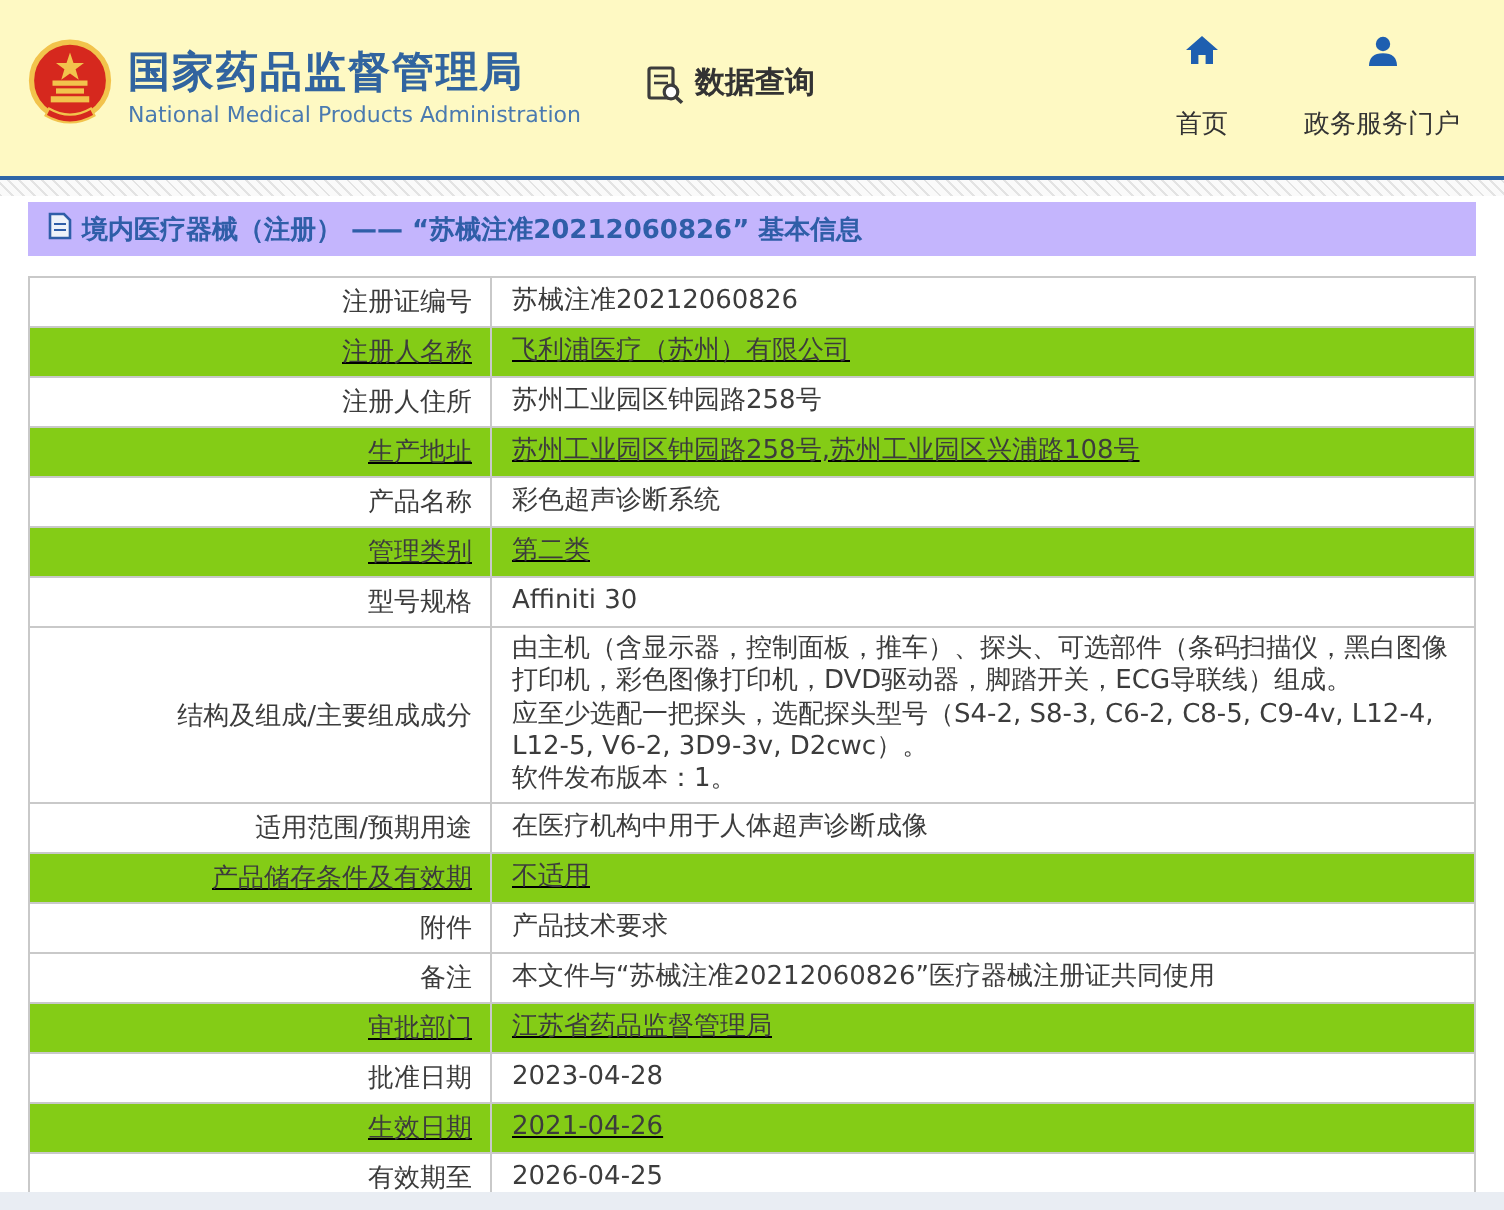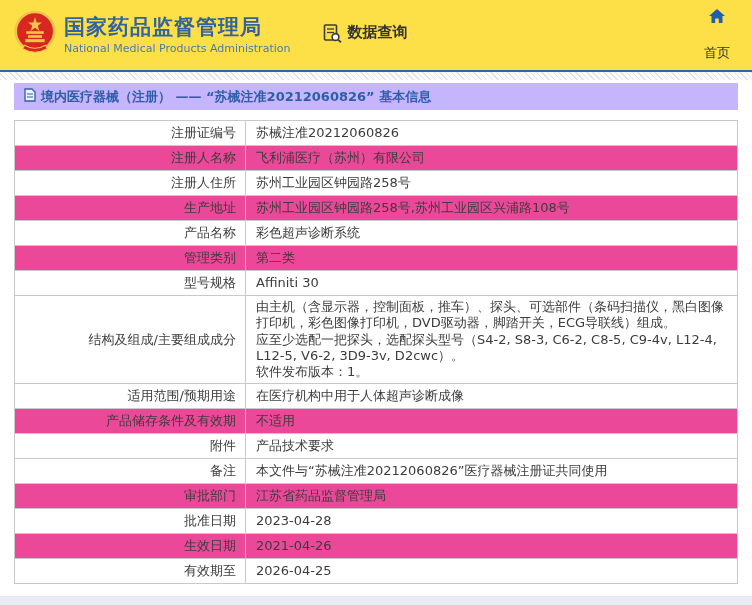--- a/index.html
+++ b/index.html
@@ -1,22 +1,22 @@
 <!DOCTYPE html>
 <html><head>
 <meta charset="utf-8">
 <style>
   * { box-sizing: border-box; margin: 0; padding: 0; }
   html,body { background:#fff; }
   body { font-family: "DejaVu Sans", "Liberation Sans", sans-serif; }
   .page { position:relative; width:752px; height:605px; background:#fff; overflow:hidden; }
 
   
-  .header { height:72px; display:flex; align-items:center; padding:0 10px 0 14px;
-            border-bottom:2px solid #2e66a7; background:#fde047; }
+  .header { height:90px; display:flex; align-items:center; padding:0 10px 0 14px;
+            border-bottom:2px solid #2e66a7; background:#fef9c3; }
   .brand { display:flex; align-items:center; }
   .emblem { width:42px; height:46px; flex:0 0 auto; }
   .brand-text { margin-left:8px; }
   .site-title { color:#31649f; font-size:21px; font-weight:bold; letter-spacing:1px; line-height:1.15; }
   .site-subtitle { color:#4a7ab0; font-size:11px; margin-top:2px; }
   .data-query { display:flex; align-items:flex-start; margin-left:32px; cursor:pointer; }
   .data-query svg { margin-right:4px; }
   .dq-label { color:#333; font-size:15px; font-weight:bold; }
   .top-nav { margin-left:auto; display:flex; align-items:center; gap:38px; padding-right:12px; }
   .nav-item { display:flex; flex-direction:column; align-items:center; cursor:pointer;gap:13px; }
@@ -35,21 +35,21 @@
   .breadcrumb-text { color:#2f5ea8; font-size:13px; font-weight:bold; }
 
   
   table.info { width:100%; border-collapse:collapse; margin-top:10px;
     border:1px solid #c9c9c9; }
   table.info td { border-bottom:1px solid #c9c9c9; font-size:13px; color:#3c3c3c;
     vertical-align:middle; }
   td.label { width:231px; text-align:right; padding:3px 9px 3px 4px;
     border-right:1px solid #c9c9c9; color:#3c3c3c; height:22px; }
   td.value { padding:3px 8px 3px 10px; line-height:1.25; white-space:pre-line; }
-  tr.alt { background:#ec4899; }
+  tr.alt { background:#84cc16;text-decoration:underline; }
 
   
   .footer-strip { position:absolute; left:0; bottom:0; width:100%; height:9px;
     background:#e9edf3; }
 </style>
 </head>
 <body>
 
 <div class="page">
 
@@ -86,20 +86,29 @@
     </div>
 
     <div class="top-nav">
       <div class="nav-item">
         <span>
           <svg width="16" height="15" viewBox="0 0 16 15">
             <path d="M8 0 L16 7 H13.5 V14 H9.8 V9.5 H6.2 V14 H2.5 V7 H0 Z" fill="#1e5fb0"></path>
           </svg>
         </span>
         <span class="nav-label">首页</span>
+      </div>
+      <div class="nav-item">
+        <span>
+          <svg width="15" height="15" viewBox="0 0 15 15">
+            <circle cx="7.5" cy="4" r="3.6" fill="#1e5fb0"></circle>
+            <path d="M0.5 15 Q0.5 8.6 7.5 8.6 Q14.5 8.6 14.5 15 Z" fill="#1e5fb0"></path>
+          </svg>
+        </span>
+        <span class="nav-label">政务服务门户</span>
       </div>
     </div>
   </div>
 
   <div class="hatch"></div>
 
   <div class="content">
     <div class="breadcrumb">
       <span>
         <svg width="12" height="14" viewBox="0 0 12 14" fill="none">

